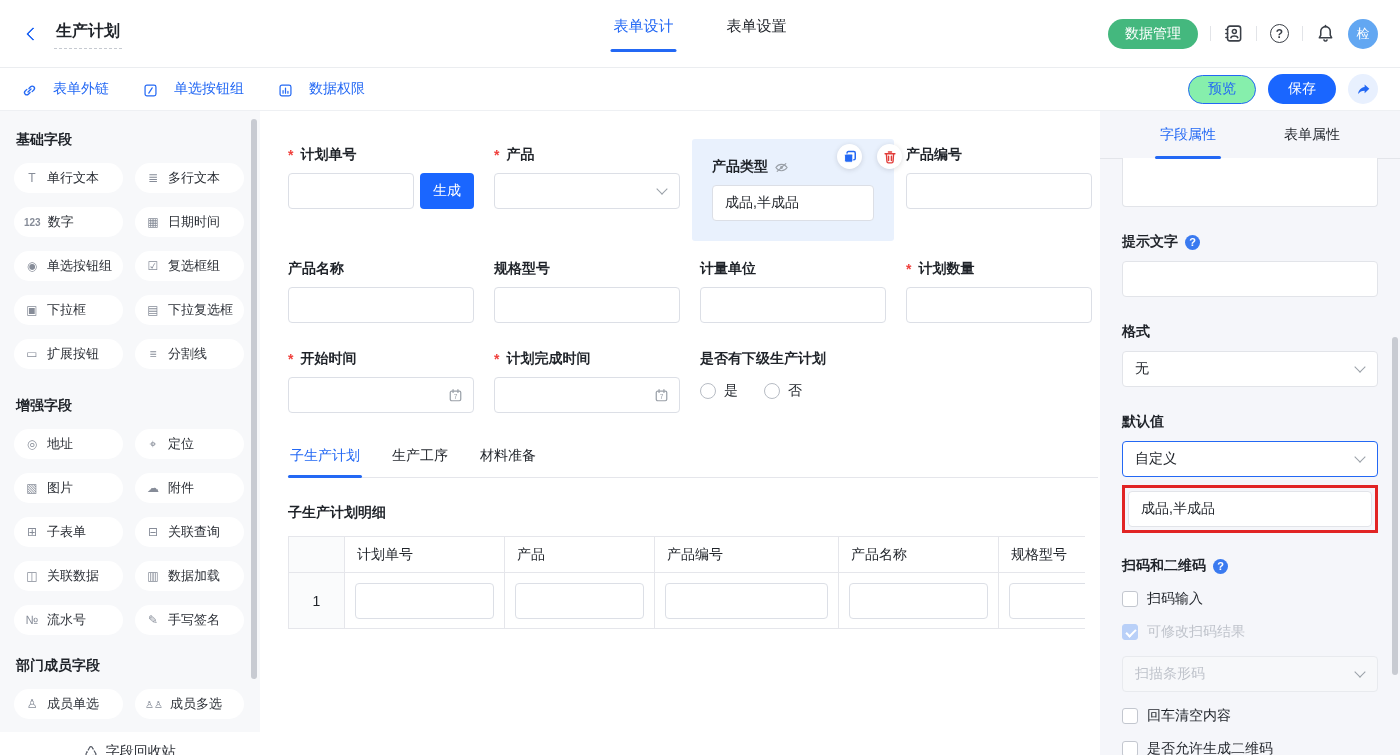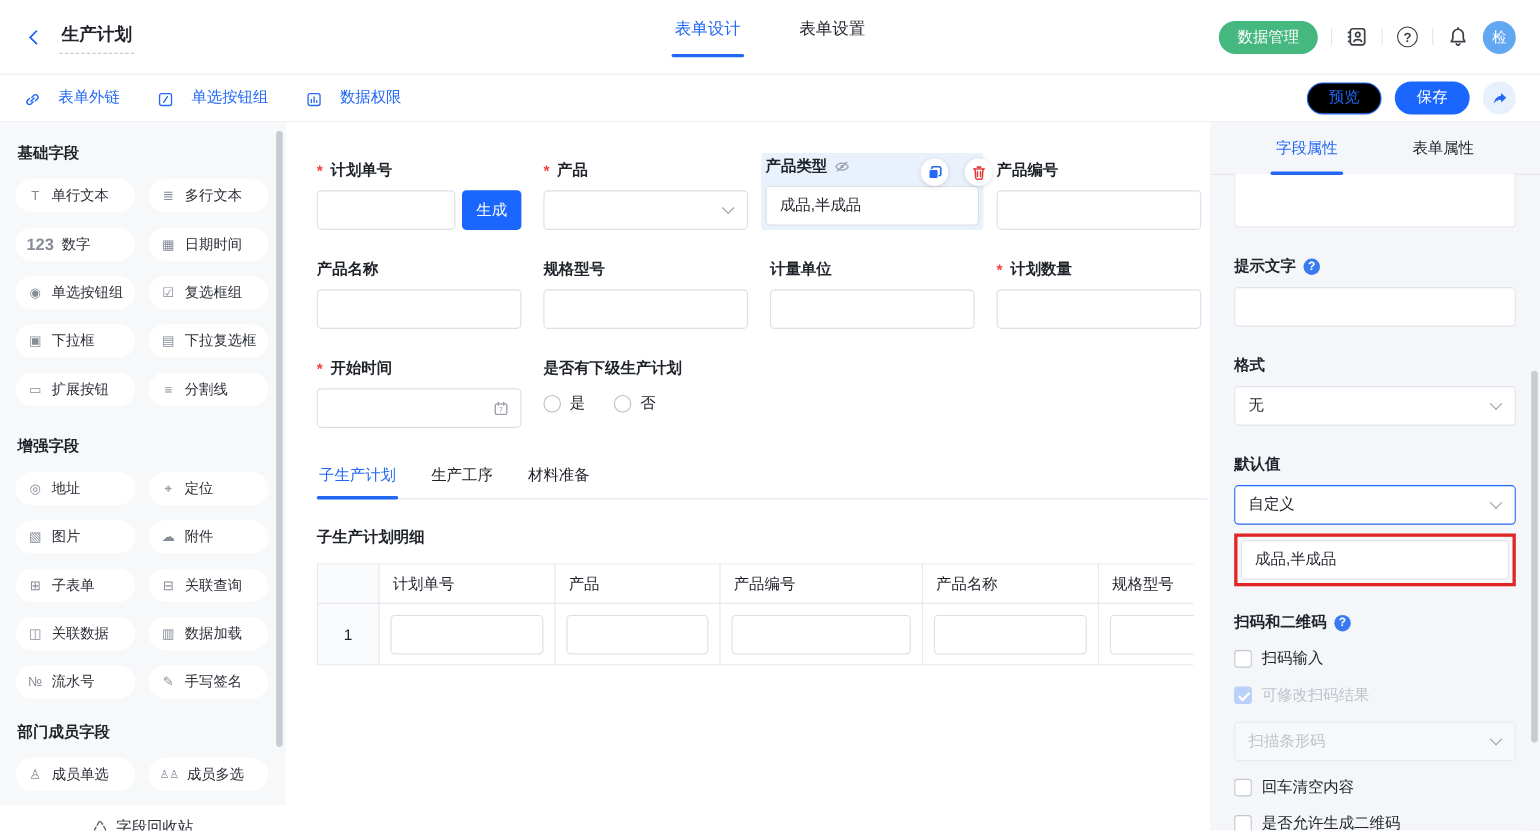--- a/index.html
+++ b/index.html
@@ -40,21 +40,21 @@
   .help-circ{width:19px;height:19px;border:1.5px solid #3a3f47;border-radius:50%;display:flex;align-items:center;
              justify-content:center;font-size:12px;font-weight:700;color:#3a3f47;}
   .avatar{width:30px;height:30px;border-radius:50%;background:#62a7f2;color:#fff;display:flex;align-items:center;
           justify-content:center;font-size:13px;cursor:pointer;}
 
   
   .toolbar{height:43px;background:#fff;border-bottom:1px solid #eef0f3;display:flex;align-items:center;padding:0 22px;}
   .tool-link{display:flex;align-items:flex-end;gap:16px;color:var(--primary);margin-right:34px;cursor:pointer;font-size:14px;}
   .toolbar-right{margin-left:auto;display:flex;align-items:center;gap:12px;}
   .btn-preview{height:29px;padding:0 19px;border-radius:15px;border:1px solid var(--primary);color:var(--primary);
-               background:#000000;font-size:14px;cursor:pointer;}
+               background:#86efac;font-size:14px;cursor:pointer;}
   .btn-save{height:30px;padding:0 20px;border-radius:15px;border:none;background:var(--primary-strong);color:#fff;
             font-size:14px;cursor:pointer;}
   .btn-share{width:30px;height:30px;border-radius:50%;background:#e8f0fe;display:flex;align-items:center;
              justify-content:center;cursor:pointer;}
 
   
   .main{display:flex;height:660px;}
 
   
   .sidebar{width:260px;background:var(--sidebar-bg);position:relative;padding:20px 16px 0 14px;overflow:hidden;flex:none;}
@@ -78,21 +78,21 @@
   .req::before{content:"*";color:#f0413d;font-weight:700;margin-right:1px;}
   .finput{height:36px;border:1px solid var(--border);border-radius:4px;background:#fff;width:100%;position:relative;
           display:flex;align-items:center;padding:0 12px;font-size:14px;color:var(--text);}
   .input-group{display:flex;gap:6px;}
   .input-group .finput{flex:1;}
   .btn-gen{width:54px;height:36px;flex:none;background:var(--primary-strong);color:#fff;border:none;border-radius:4px;
            font-size:14px;cursor:pointer;}
   .chev-down{width:8px;height:8px;border-right:1.6px solid #9aa0a8;border-bottom:1.6px solid #9aa0a8;
              transform:rotate(45deg);position:absolute;right:13px;top:11px;}
   .icon-right{position:absolute;right:10px;top:10px;}
-  .selected-wrap{background:#e9f1fd;padding:4px;margin:-8px;border-radius:3px;position:relative;}
+  .selected-wrap{background:#e9f1fd;padding:20px;margin:-8px;border-radius:3px;position:relative;}
   .float-btns{position:absolute;top:5px;right:-8px;display:flex;gap:15px;}
   .circle-btn{width:25px;height:25px;border-radius:50%;background:#fff;box-shadow:0 1px 5px rgba(31,35,41,.15);
               display:flex;align-items:center;justify-content:center;cursor:pointer;}
   .radio-cell{width:260px;}
   .radio-row{display:flex;gap:26px;margin-top:15px;}
   .radio-opt{display:flex;align-items:center;gap:8px;cursor:pointer;}
   .rdot{width:16px;height:16px;border:1px solid #b7bcc4;border-radius:50%;background:#fff;}
 
   .ctabs{display:flex;gap:28px;border-bottom:1px solid var(--border-soft);margin-top:6px;width:810px;}
   .ctab{padding:6px 2px 12px;font-size:14px;position:relative;cursor:pointer;}
@@ -216,21 +216,21 @@
     <div class="items">
       <div class="pill-item">
           <span class="ic">T</span>
           <span>单行文本</span>
         </div>
       <div class="pill-item">
           <span class="ic">≣</span>
           <span>多行文本</span>
         </div>
       <div class="pill-item">
-          <span class="ic" style="font-size:15px;font-weight:700;">123</span>
+          <span class="ic" style="font-size:10px;font-weight:700;">123</span>
           <span>数字</span>
         </div>
       <div class="pill-item">
           <span class="ic">▦</span>
           <span>日期时间</span>
         </div>
       <div class="pill-item">
           <span class="ic">◉</span>
           <span>单选按钮组</span>
         </div>
@@ -408,20 +408,35 @@
           </div>
         <div class="finput"></div>
       </div>
     </div>
 
     <div class="frow">
       <div class="fcell">
         <div class="flabel">
             <span class="req"></span>
             <span>开始时间</span>
+          </div>
+        <div class="finput">
+          <span class="icon-right">
+            <svg width="15" height="15" viewBox="0 0 16 16" fill="none">
+              <rect x="2.4" y="3.4" width="11.2" height="10.2" rx="1.5" stroke="#9aa0a8" stroke-width="1.3"></rect>
+              <path d="M5.4 1.8v3M10.6 1.8v3" stroke="#9aa0a8" stroke-width="1.3" stroke-linecap="round"></path>
+              <text x="8" y="11.6" font-size="7" text-anchor="middle" fill="#9aa0a8">7</text>
+            </svg>
+          </span>
+        </div>
+      </div>
+      <div class="fcell">
+        <div class="flabel">
+            <span class="req"></span>
+            <span>计划完成时间</span>
           </div>
         <div class="finput">
           <span class="icon-right">
             <svg width="15" height="15" viewBox="0 0 16 16" fill="none">
               <rect x="2.4" y="3.4" width="11.2" height="10.2" rx="1.5" stroke="#9aa0a8" stroke-width="1.3"></rect>
               <path d="M5.4 1.8v3M10.6 1.8v3" stroke="#9aa0a8" stroke-width="1.3" stroke-linecap="round"></path>
               <text x="8" y="11.6" font-size="7" text-anchor="middle" fill="#9aa0a8">7</text>
             </svg>
           </span>
         </div>

